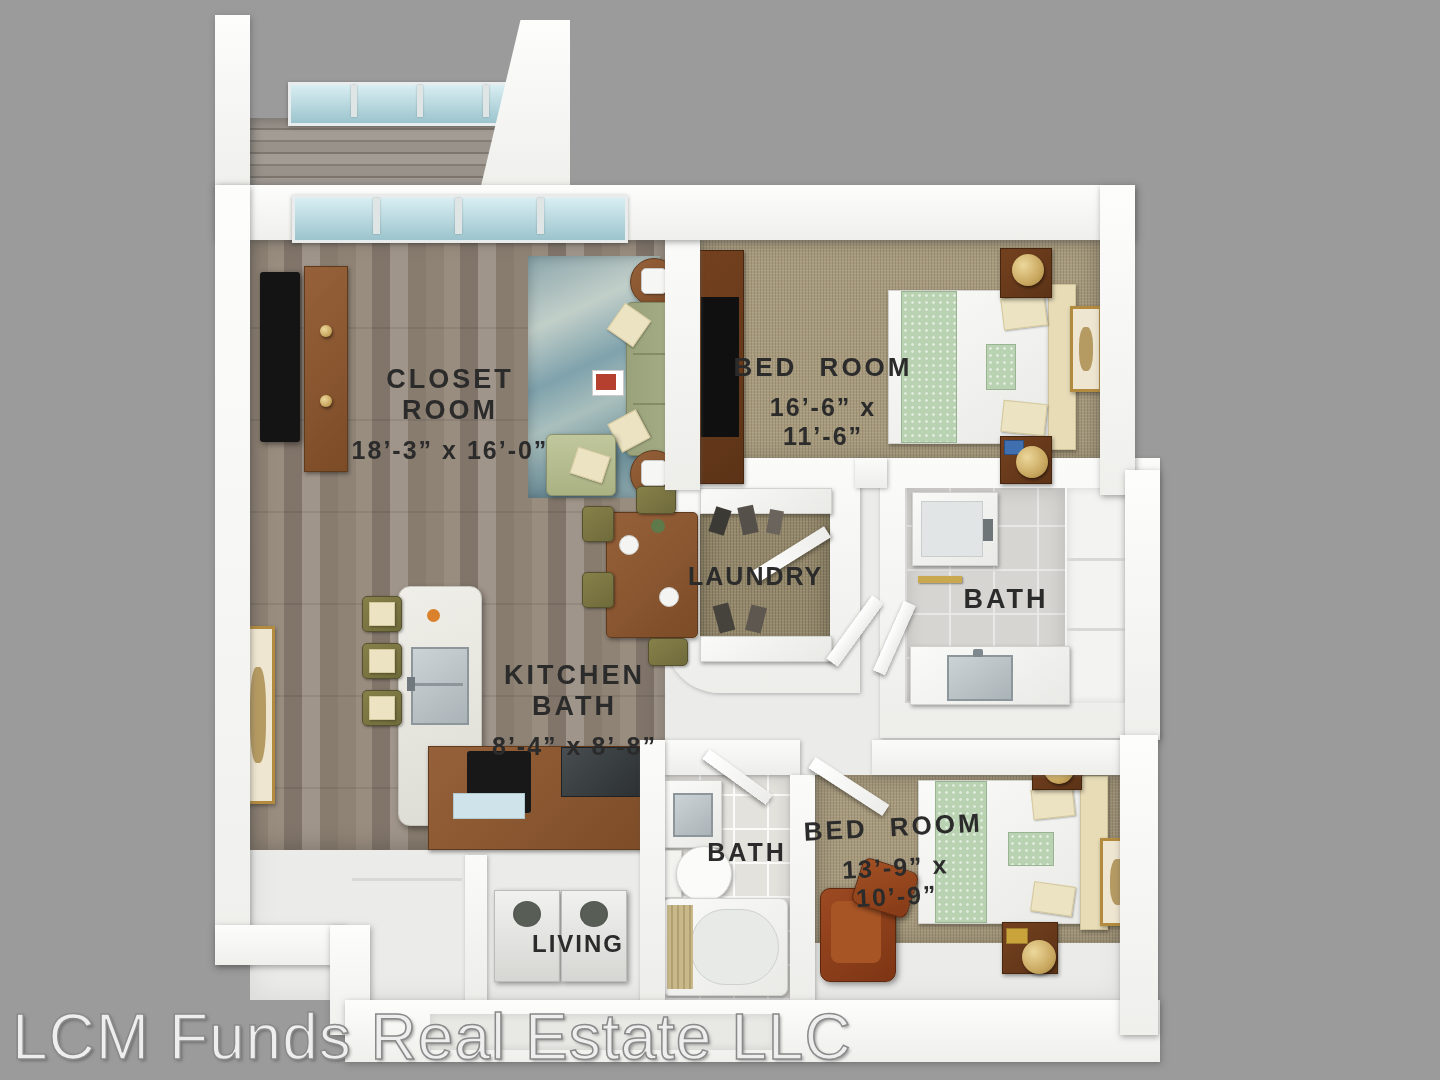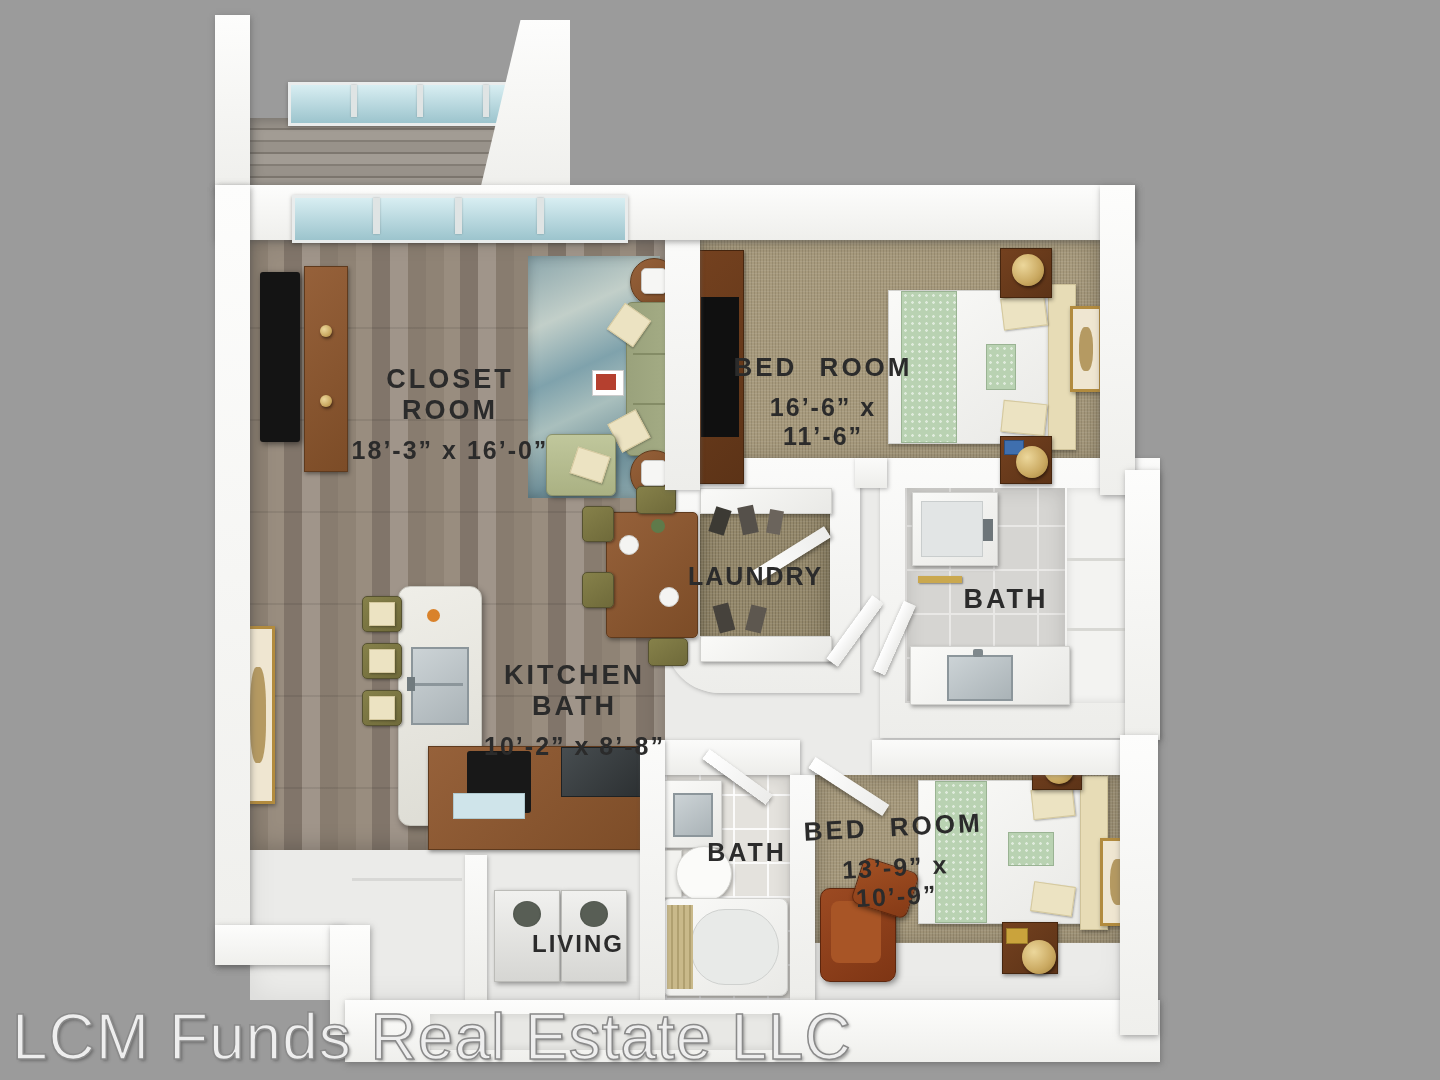--- a/index.html
+++ b/index.html
@@ -251,21 +251,21 @@
   <div class="abs room-label" style="left:330px;top:364px;width:240px;">
     <div class="l1">CLOSET ROOM</div>
     <div class="l2">18’-3” x 16’-0”</div>
   </div>
   <div class="abs room-label" style="left:728px;top:352px;width:190px;">
     <div class="l1" style="font-size:26px;">BED ROOM</div>
     <div class="l2">16’-6” x 11’-6”</div>
   </div>
   <div class="abs room-label" style="left:452px;top:660px;width:245px;">
     <div class="l1">KITCHEN BATH</div>
-    <div class="l2">10’-2” x 8’-8”</div>
+    <div class="l2">8’-4” x 8’-8”</div>
   </div>
   <div class="abs room-label" style="left:800px;top:812px;width:190px;transform:rotate(-3deg);">
     <div class="l1" style="font-size:26px;">BED ROOM</div>
     <div class="l2">13’-9” x 10’-9”</div>
   </div>
   <div class="abs room-label" style="left:688px;top:562px;width:122px;">
     <div class="l1" style="font-size:25px;letter-spacing:2px;">LAUNDRY</div>
   </div>
   <div class="abs room-label" style="left:948px;top:584px;width:116px;">
     <div class="l1" style="font-size:27px;">BATH</div>

